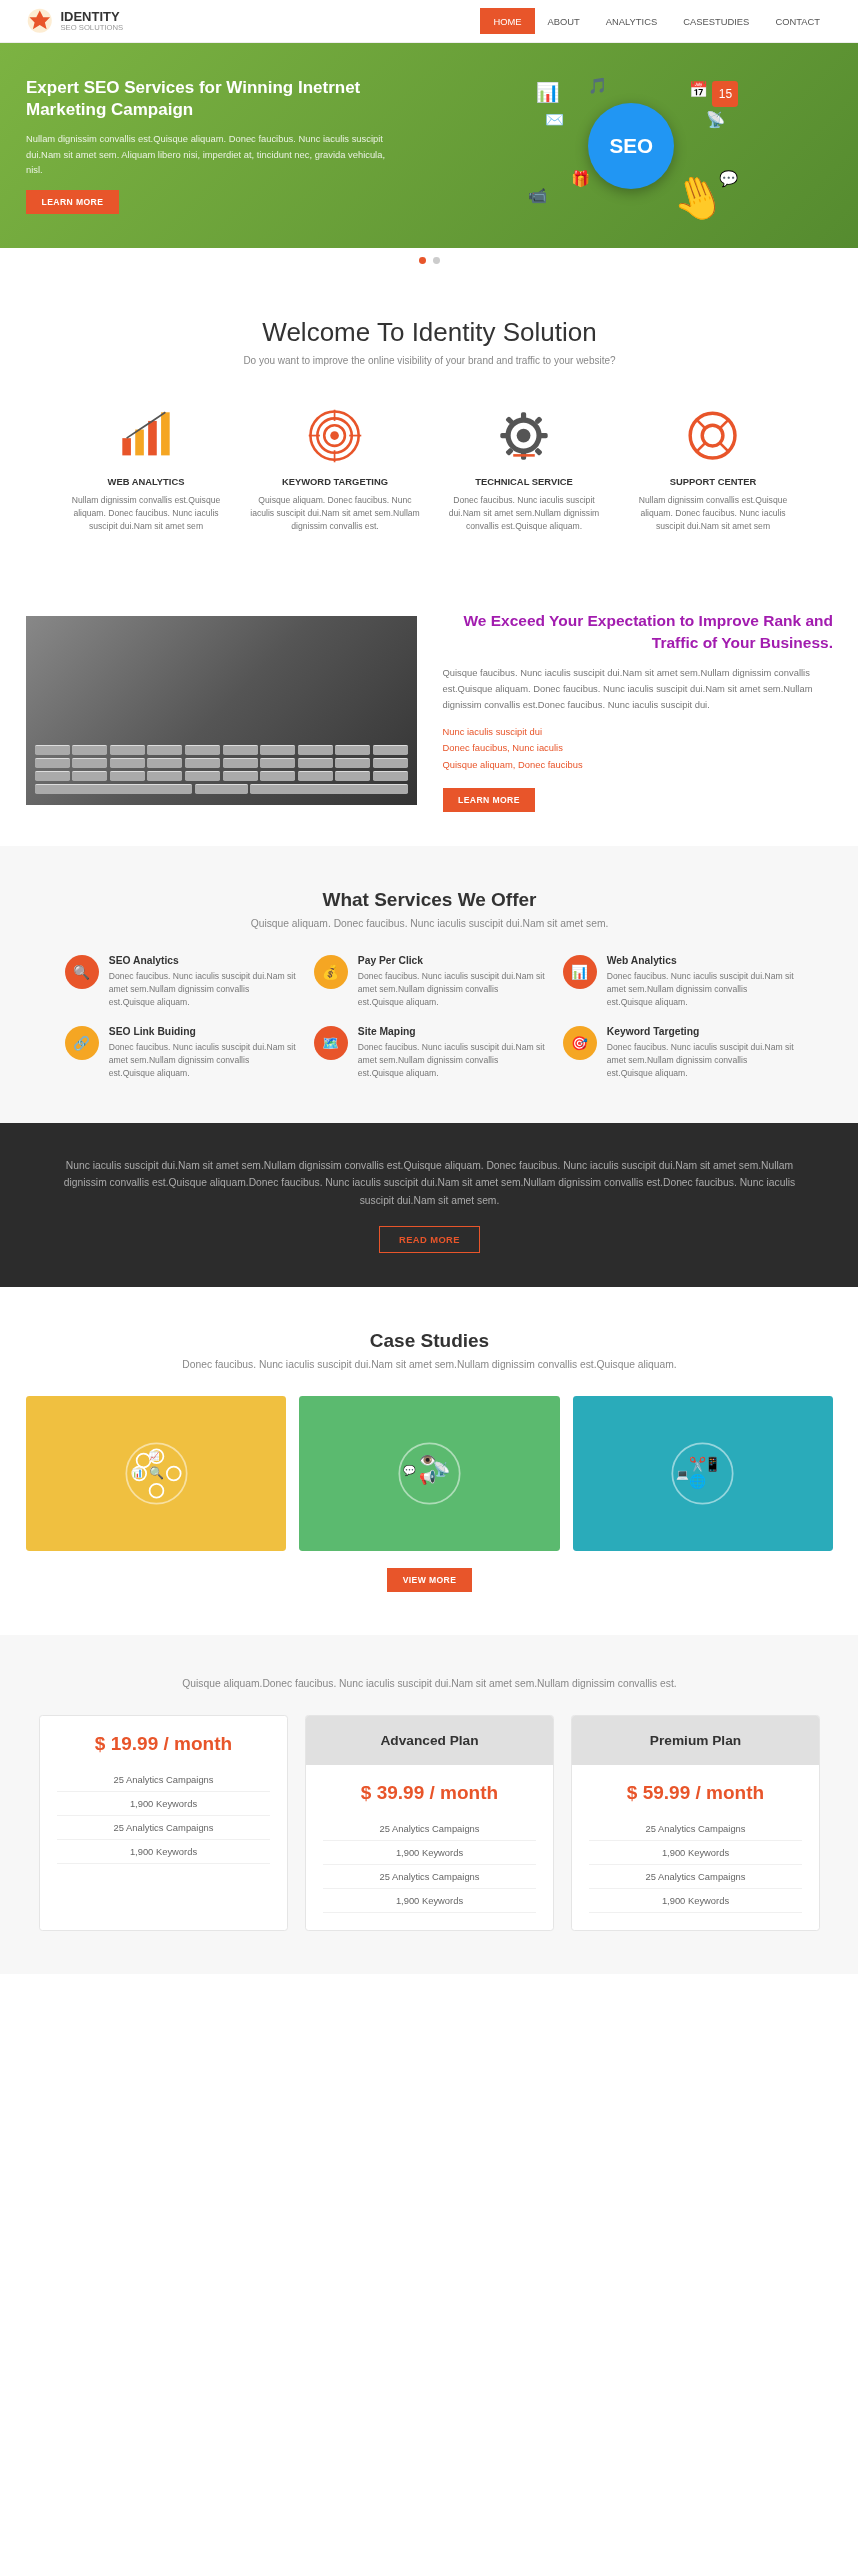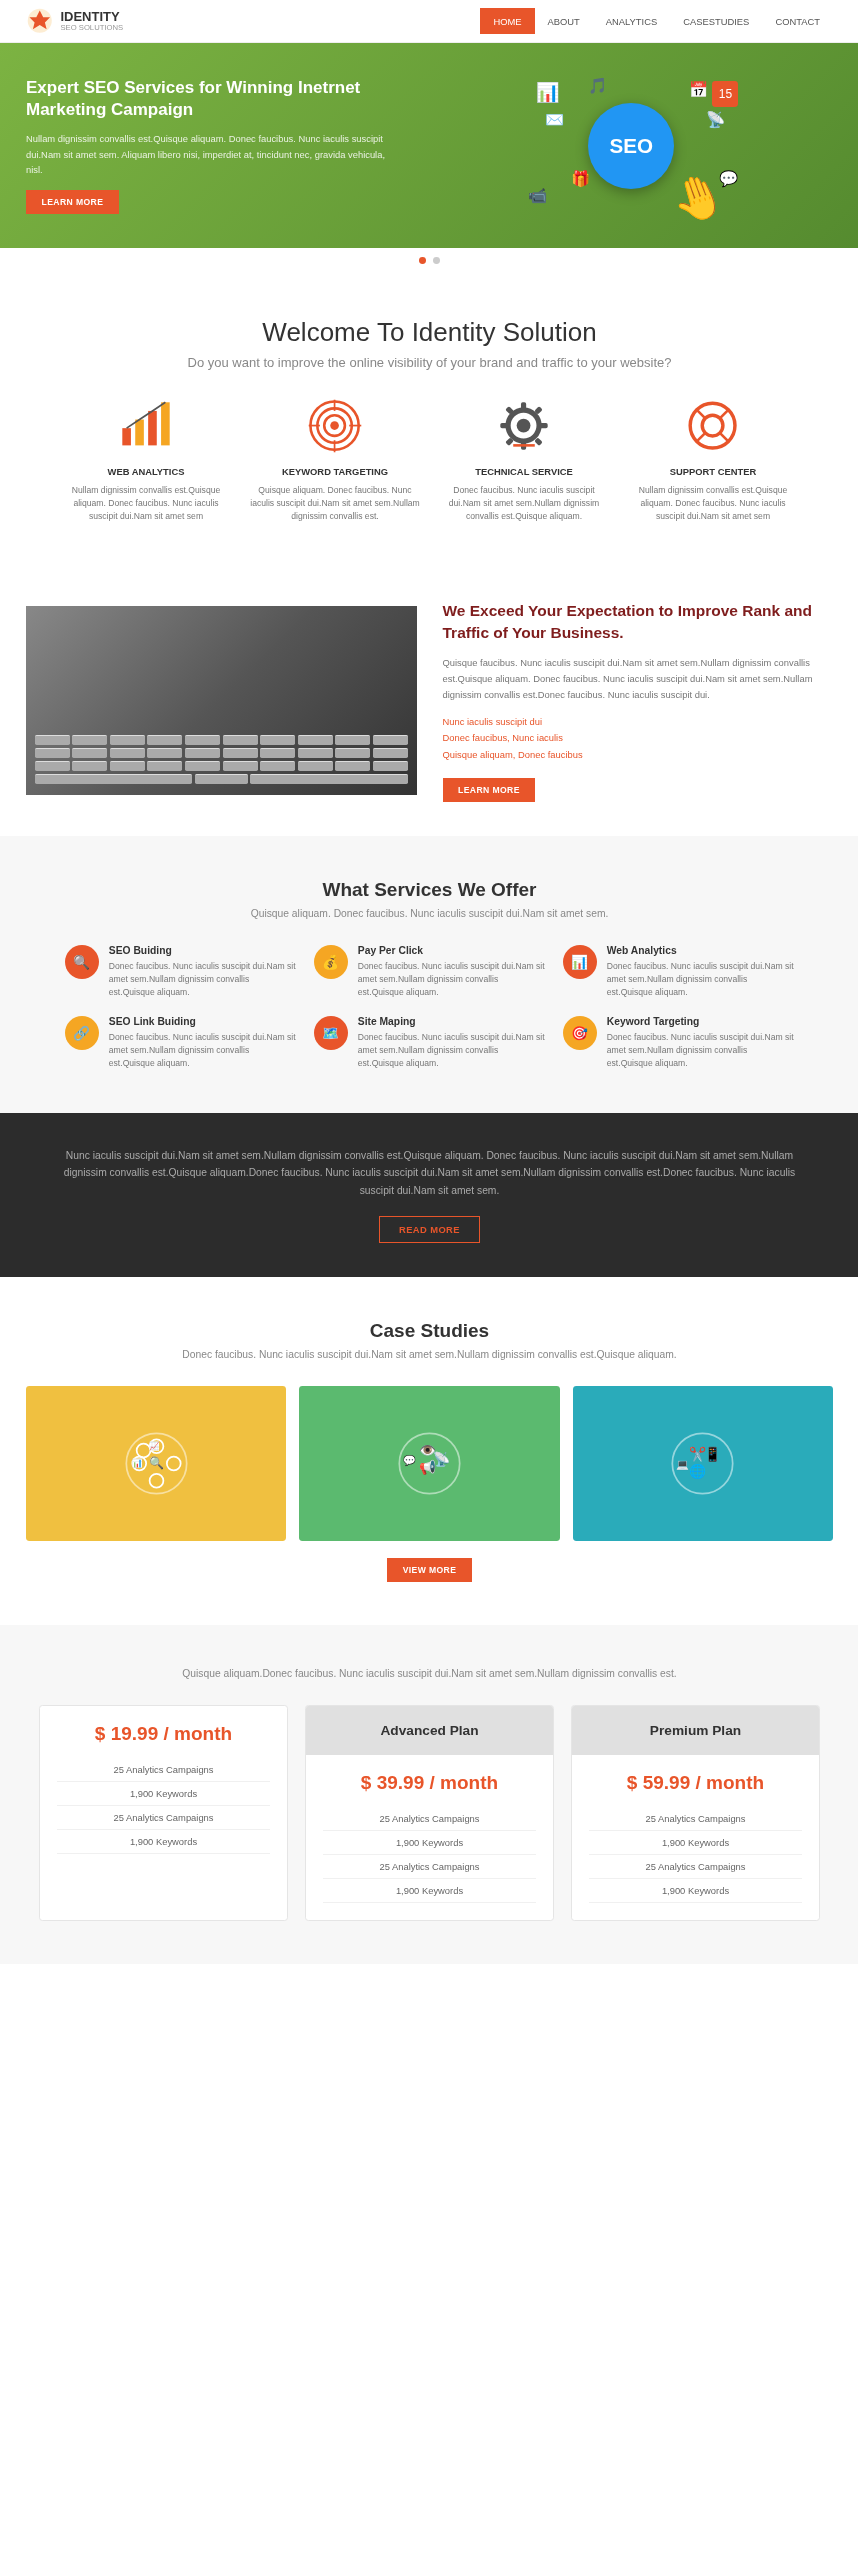--- a/index.html
+++ b/index.html
@@ -44,21 +44,21 @@
       color: #fff; font-size: 20.6px; font-weight: bold;
       box-shadow: 0 3.4px 13px rgba(0,0,0,0.3);
     }
     .hero-dots { text-align: center; padding: 6.9px; background: #fff; }
     .dot { width: 6.9px; height: 6.9px; border-radius: 50%; background: #ccc; display: inline-block; margin: 1.7px; }
     .dot.active { background: #e8552a; }
 
     
     .section { padding: 43px 26px; text-align: center; }
     .section h2 { font-size: 26px; color: #333; font-weight: normal; margin-bottom: 6.9px; }
-    .section .subtitle { font-size: 13px; color: #888; margin-bottom: 26px; }
+    .section .subtitle { font-size: 10px; color: #888; margin-bottom: 40px; }
 
     .features-grid { display: flex; gap: 17px; justify-content: center; text-align: center; }
     .feature-item { flex: 1; max-width: 172px; }
     .feature-icon {
       width: 60px; height: 60px; margin: 0 auto 10.3px;
       display: flex; align-items: center; justify-content: center;
     }
     .feature-item h4 { font-size: 9.4px; font-weight: bold; color: #333; margin-bottom: 6.9px; text-transform: uppercase; }
     .feature-item p { font-size: 8.6px; color: #777; line-height: 1.5; }
 
@@ -71,21 +71,21 @@
 
     
     .two-col { display: flex; align-items: center; padding: 34px 26px; gap: 26px; }
     .two-col .col-img { flex: 1; }
     .col-img-placeholder {
       width: 100%; height: 189px; background: #555;
       display: flex; align-items: center; justify-content: center;
       overflow: hidden;
     }
     .two-col .col-text { flex: 1; }
-    .two-col .col-text h2 { font-size: 15.5px; font-weight: bold; color: #7f1d1d; margin-bottom: 12px; line-height: 1.4; }
+    .two-col .col-text h2 { font-size: 15.5px; font-weight: bold; color: #a21caf; margin-bottom: 12px; line-height: 1.4; text-align: right; }
     .two-col .col-text p { font-size: 9.4px; color: #777; line-height: 1.7; margin-bottom: 10.3px; }
     .col-text .links-list { margin-bottom: 13.7px; }
     .col-text .links-list a { display: block; color: #e8552a; font-size: 9.4px; text-decoration: none; line-height: 1.8; }
 
     
     .services-bg { background: #f7f7f7; padding: 43px 26px; text-align: center; }
     .services-bg h2 { font-size: 19px; color: #333; font-weight: bold; margin-bottom: 6.9px; }
     .services-bg .subtitle { font-size: 10.3px; color: #888; margin-bottom: 26px; }
     .services-grid { display: flex; flex-wrap: wrap; gap: 17px; justify-content: center; text-align: left; }
     .service-card { display: flex; gap: 10.3px; flex: 0 0 calc(33% - 17px); max-width: 232px; }
@@ -340,21 +340,21 @@
 
 <div class="services-bg">
   <h2>What Services We Offer</h2>
   <p class="subtitle">Quisque aliquam. Donec faucibus. Nunc iaculis suscipit dui.Nam sit amet sem.</p>
 
   <div class="services-grid">
 
     <div class="service-card">
       <div class="service-icon-wrap">🔍</div>
       <div class="service-card-text">
-        <h4>SEO Buiding</h4>
+        <h4>SEO Analytics</h4>
         <p>Donec faucibus. Nunc iaculis suscipit dui.Nam sit amet sem.Nullam dignissim convallis est.Quisque aliquam.</p>
       </div>
     </div>
 
     <div class="service-card">
       <div class="service-icon-wrap yellow">💰</div>
       <div class="service-card-text">
         <h4>Pay Per Click</h4>
         <p>Donec faucibus. Nunc iaculis suscipit dui.Nam sit amet sem.Nullam dignissim convallis est.Quisque aliquam.</p>
       </div>

